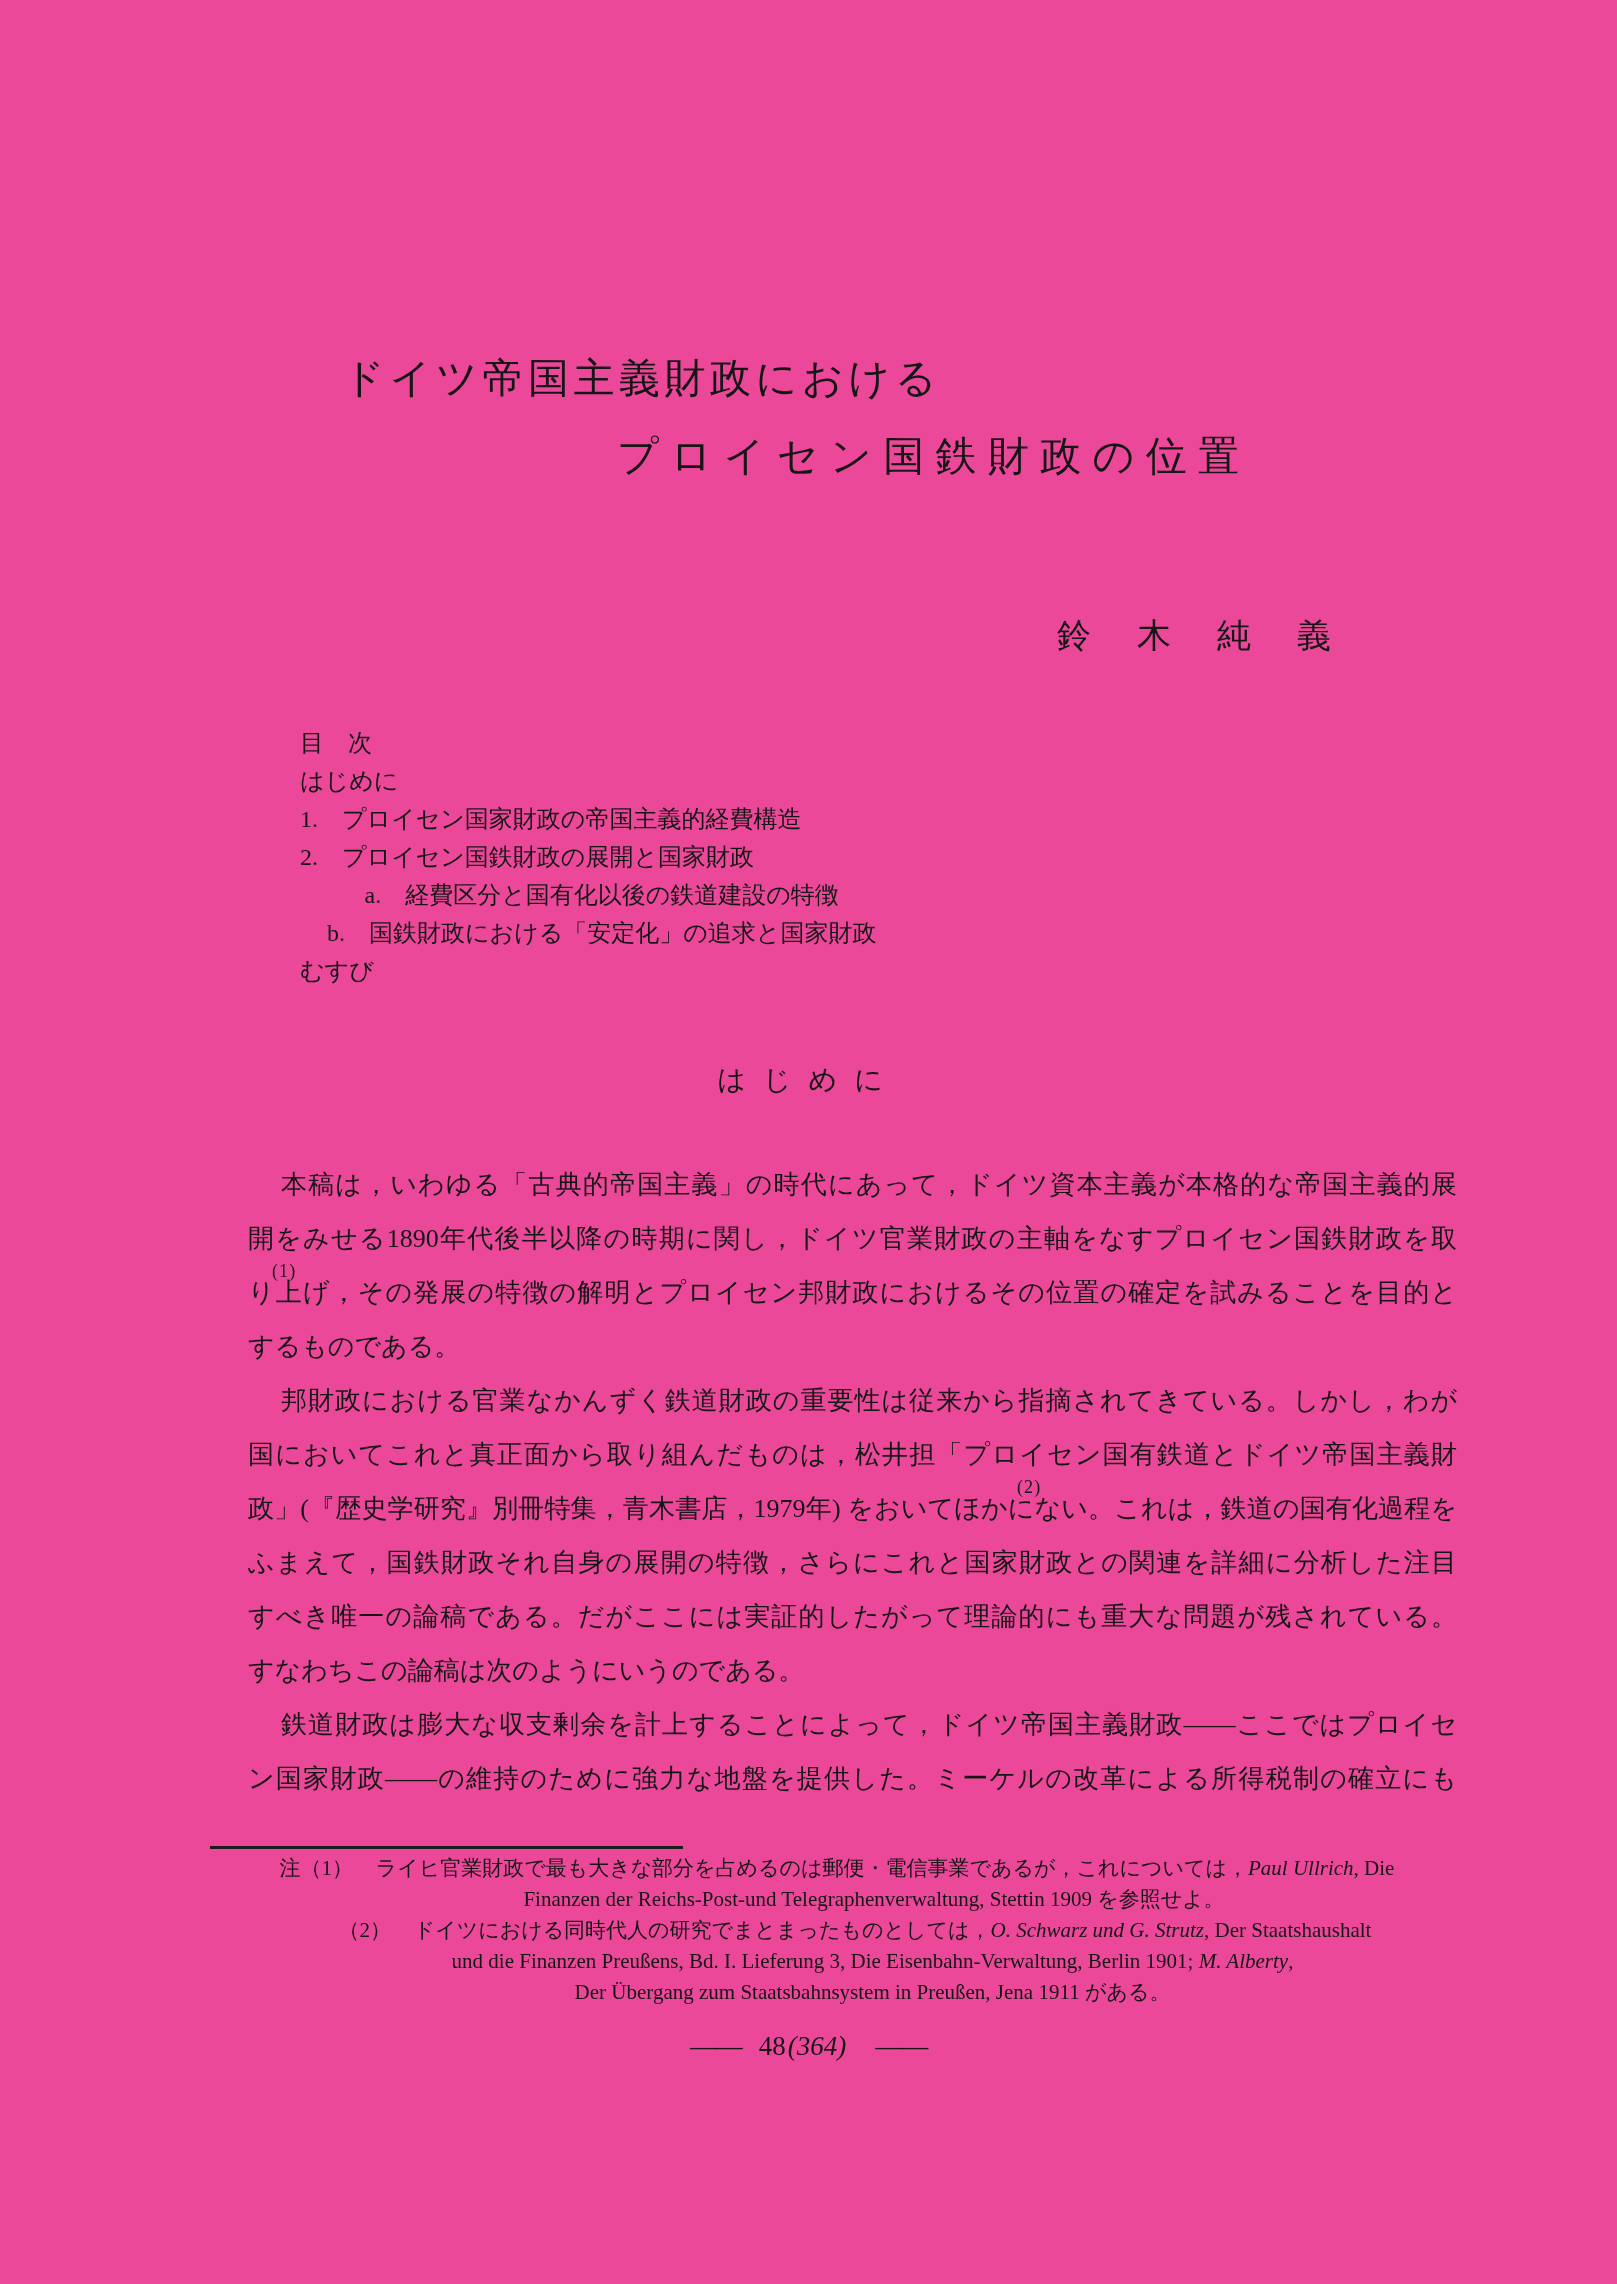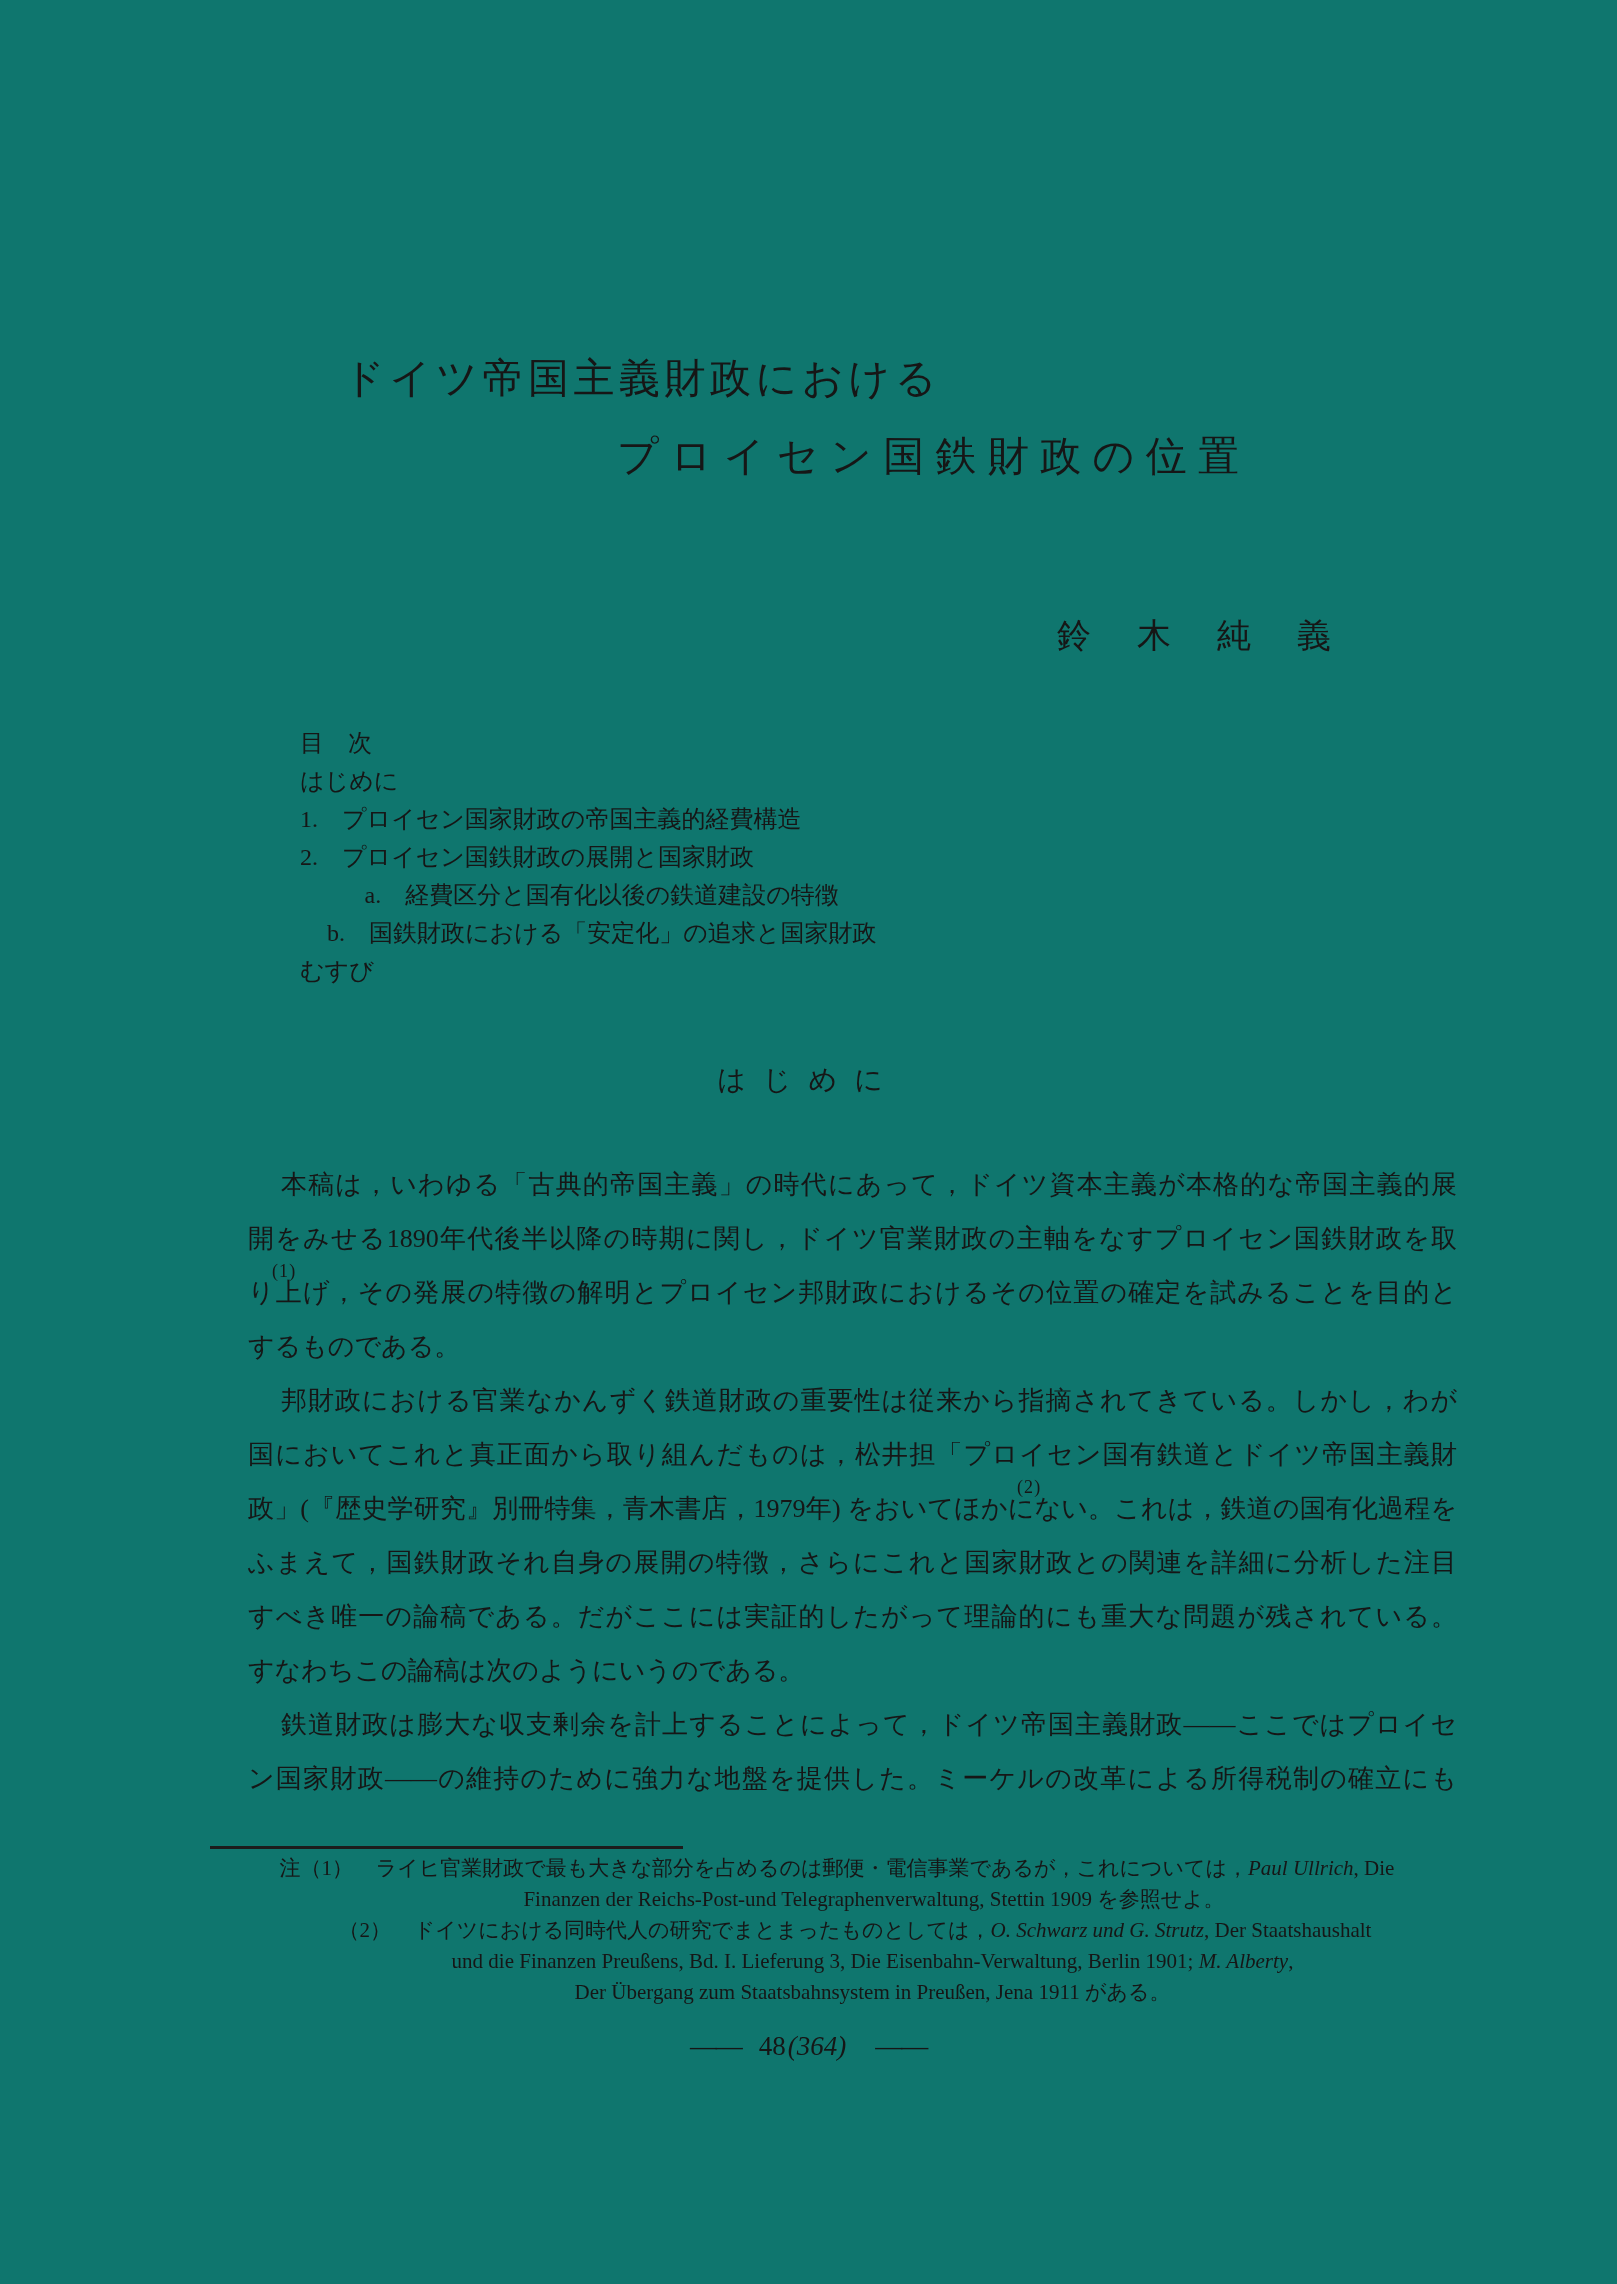--- a/index.html
+++ b/index.html
@@ -5,21 +5,21 @@
 <style>
   html, body {
     margin: 0;
     padding: 0;
     background: #ffffff;
   }
   .page {
     position: relative;
     width: 1617px;
     height: 2284px;
-    background: #0f766e;
+    background: #ec4899;
     color: #161616;
     font-family: "Liberation Serif", "DejaVu Serif", serif;
     overflow: hidden;
   }
 
   
   .title-l1 {
     position: absolute;
     left: 343px;
     top: 351px;

